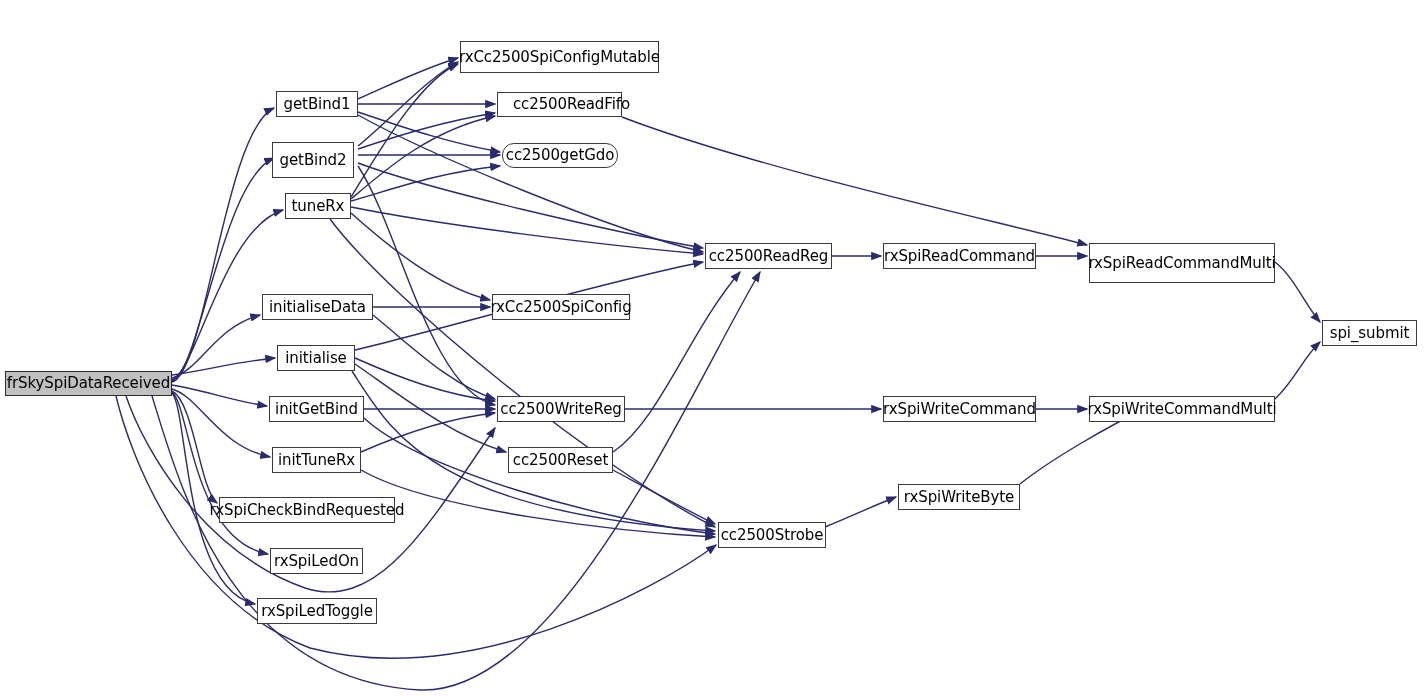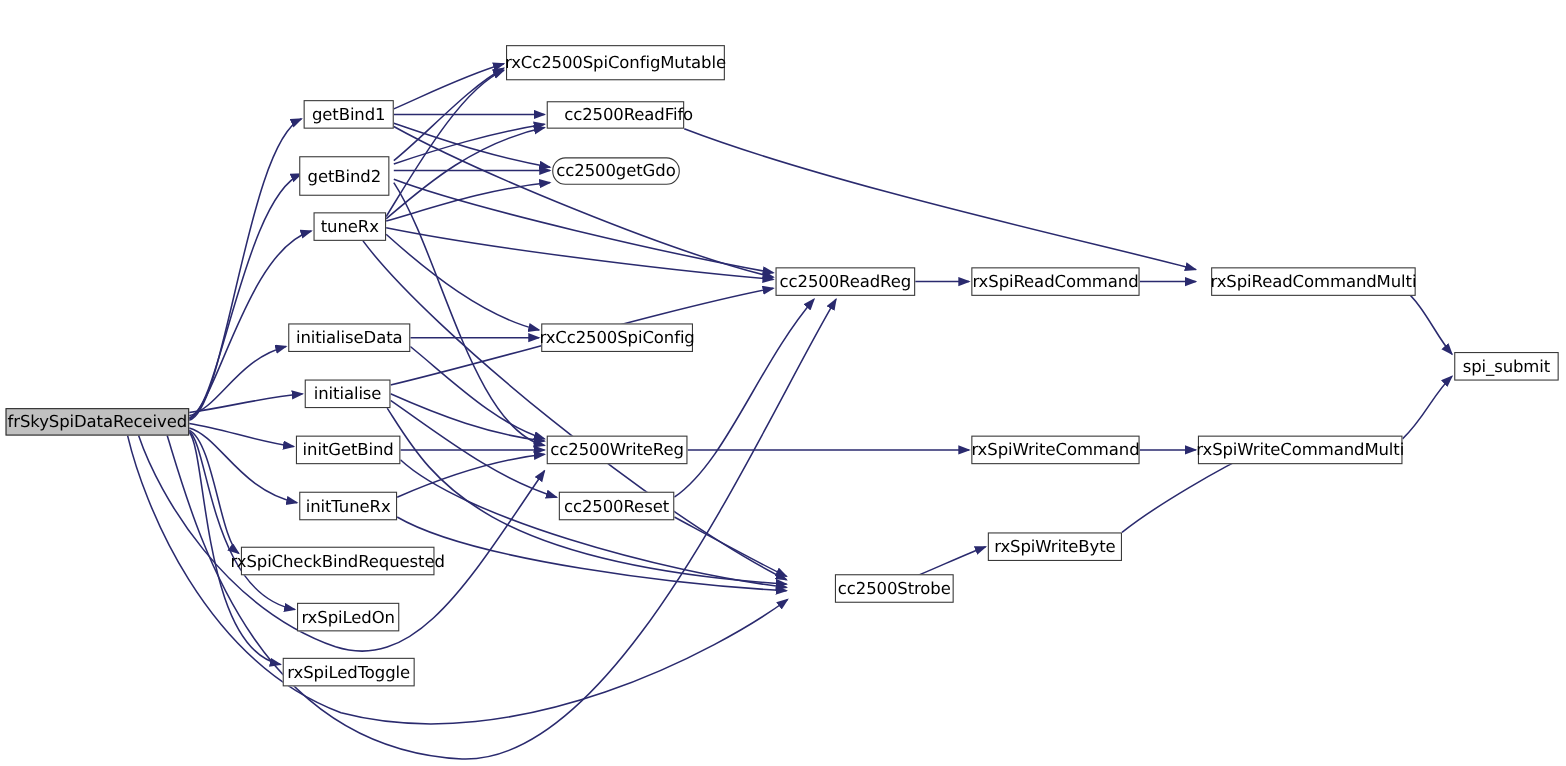--- a/index.html
+++ b/index.html
@@ -127,21 +127,21 @@
       </div>
       <div class="node" style="left: 285px; top: 193px; width: 66px; height: 26px;">
         <span class="node-label">tuneRx</span>
       </div>
       <div class="node" style="left: 705px; top: 243px; width: 127px; height: 26px;">
         <span class="node-label">cc2500ReadReg</span>
       </div>
       <div class="node" style="left: 883px; top: 243px; width: 153px; height: 26px;">
         <span class="node-label">rxSpiReadCommand</span>
       </div>
-      <div class="node" style="left: 1089px; top: 243px; width: 186px; height: 26px; margin-left: 12px;">
+      <div class="node" style="left: 1089px; top: 243px; width: 186px; height: 40px;">
         <span class="node-label">rxSpiReadCommandMulti</span>
       </div>
       <div class="node" style="left: 262px; top: 294px; width: 111px; height: 26px;">
         <span class="node-label">initialiseData</span>
       </div>
       <div class="node" style="left: 492px; top: 294px; width: 138px; height: 26px;">
         <span class="node-label">rxCc2500SpiConfig</span>
       </div>
       <div class="node" style="left: 1322px; top: 320px; width: 95px; height: 26px;">
         <span class="node-label">spi_submit</span>
@@ -166,21 +166,21 @@
       </div>
       <div class="node" style="left: 508px; top: 447px; width: 105px; height: 26px;">
         <span class="node-label">cc2500Reset</span>
       </div>
       <div class="node" style="left: 898px; top: 484px; width: 122px; height: 26px;">
         <span class="node-label">rxSpiWriteByte</span>
       </div>
       <div class="node" style="left: 219px; top: 497px; width: 176px; height: 26px;">
         <span class="node-label">rxSpiCheckBindRequested</span>
       </div>
-      <div class="node" style="left: 759px; top: 522px; width: 108px; height: 26px;">
+      <div class="node" style="left: 718px; top: 522px; width: 108px; height: 26px;">
         <span class="node-label">cc2500Strobe</span>
       </div>
       <div class="node" style="left: 270px; top: 548px; width: 93px; height: 26px;">
         <span class="node-label">rxSpiLedOn</span>
       </div>
       <div class="node" style="left: 257px; top: 598px; width: 120px; height: 26px;">
         <span class="node-label">rxSpiLedToggle</span>
       </div>
     </div>
 </div>

